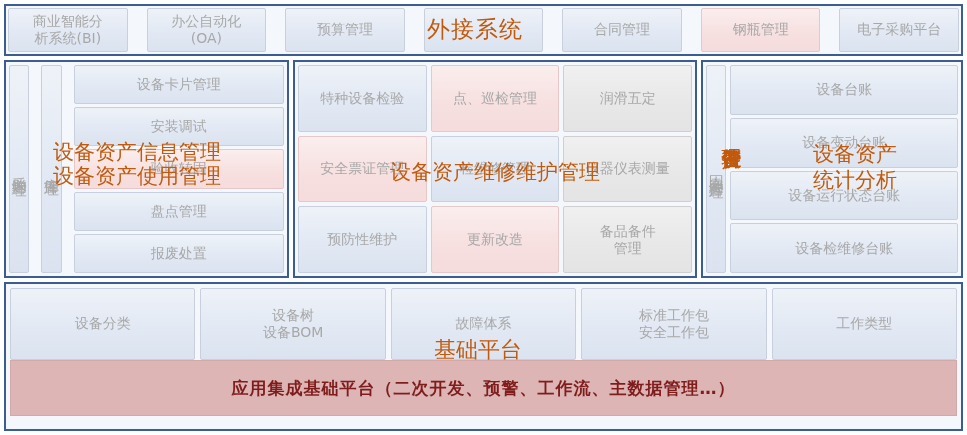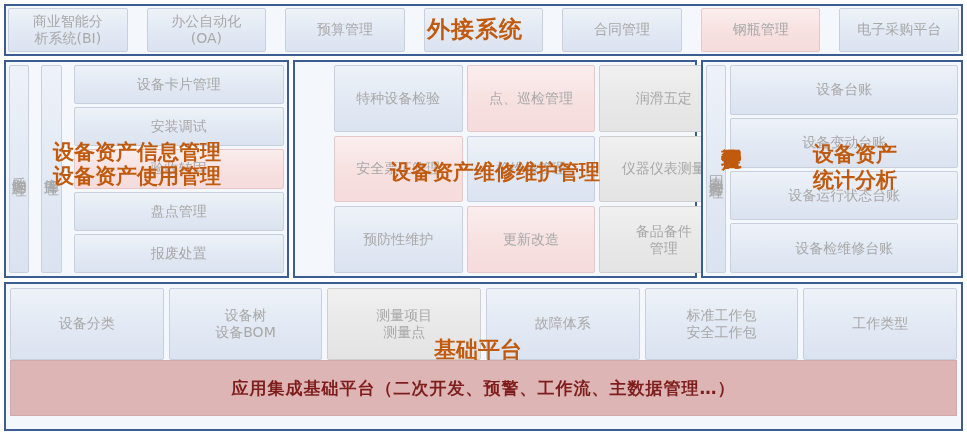--- a/index.html
+++ b/index.html
@@ -75,21 +75,20 @@
     display:flex;flex-direction:column;gap:3px;
   }
   .stack .tile{flex:1 1 0;font-size:14px;}
 
   .grid3{
     width:100%;height:100%;
     display:grid;
     grid-template-columns:1fr 1fr 1fr;
     grid-template-rows:1fr 1fr 1fr;
     gap:4px;
-    margin-left:36px;
   }
   .grid3 .tile{font-size:14px;}
 
   
   .basebox{
     position:absolute;left:4px;top:282px;width:959px;height:149px;
     box-sizing:border-box;
     border:2px solid #3c5d92;
     background:#f4f7fc;
     padding:4px;
@@ -107,21 +106,21 @@
     color:#7f1d1d;
     font-size:17px;
     font-weight:bold;
     letter-spacing:1px;
   }
 
   
   .anno{
     position:absolute;
     color:#c05a0e;
-    font-weight:bold;
+    font-weight:normal;
     font-family:"DejaVu Serif","Liberation Serif",serif;
     text-shadow:0 0 1px rgba(255,255,255,.35);
     white-space:pre-line;
     line-height:1.08;
     pointer-events:none;
   }
   .anno.vert{
     writing-mode:vertical-rl;
     text-orientation:upright;
     line-height:1.0;
@@ -182,22 +181,20 @@
         <div class="tile">设备检维修台账</div>
       </div>
     </div>
   </div>
 
   <div class="basebox">
     <div class="baserow">
       <div class="tile">设备分类</div>
       <div class="tile">设备树
 设备BOM</div>
-      <div class="tile grey">测量项目
-测量点</div>
       <div class="tile">故障体系</div>
       <div class="tile">标准工作包
 安全工作包</div>
       <div class="tile">工作类型</div>
     </div>
     <div class="platform">应用集成基础平台（二次开发、预警、工作流、主数据管理…）</div>
   </div>
 
   <div class="anno" style="left:427px;top:17px;font-size:23px;letter-spacing:1px;">外接系统</div>
 

